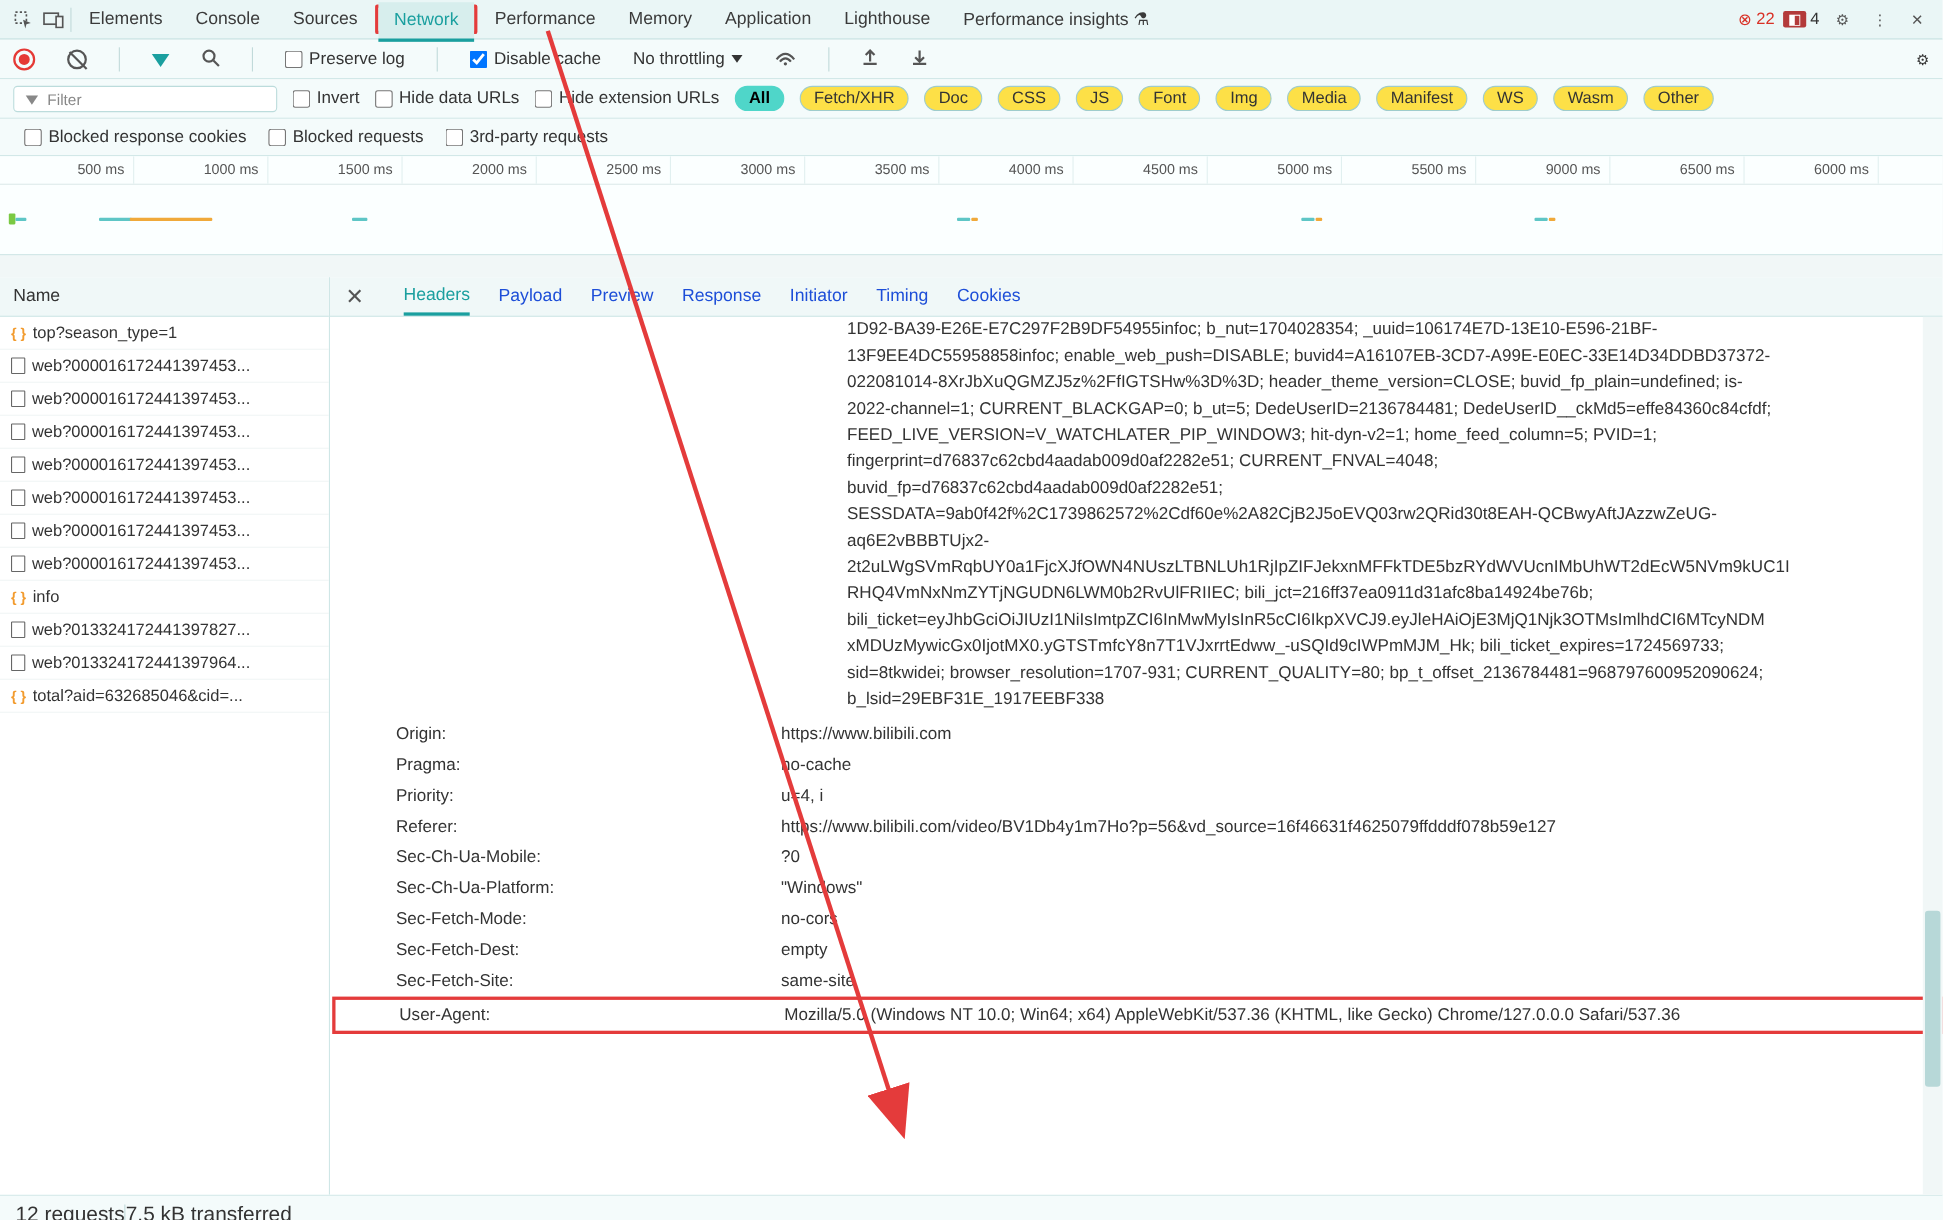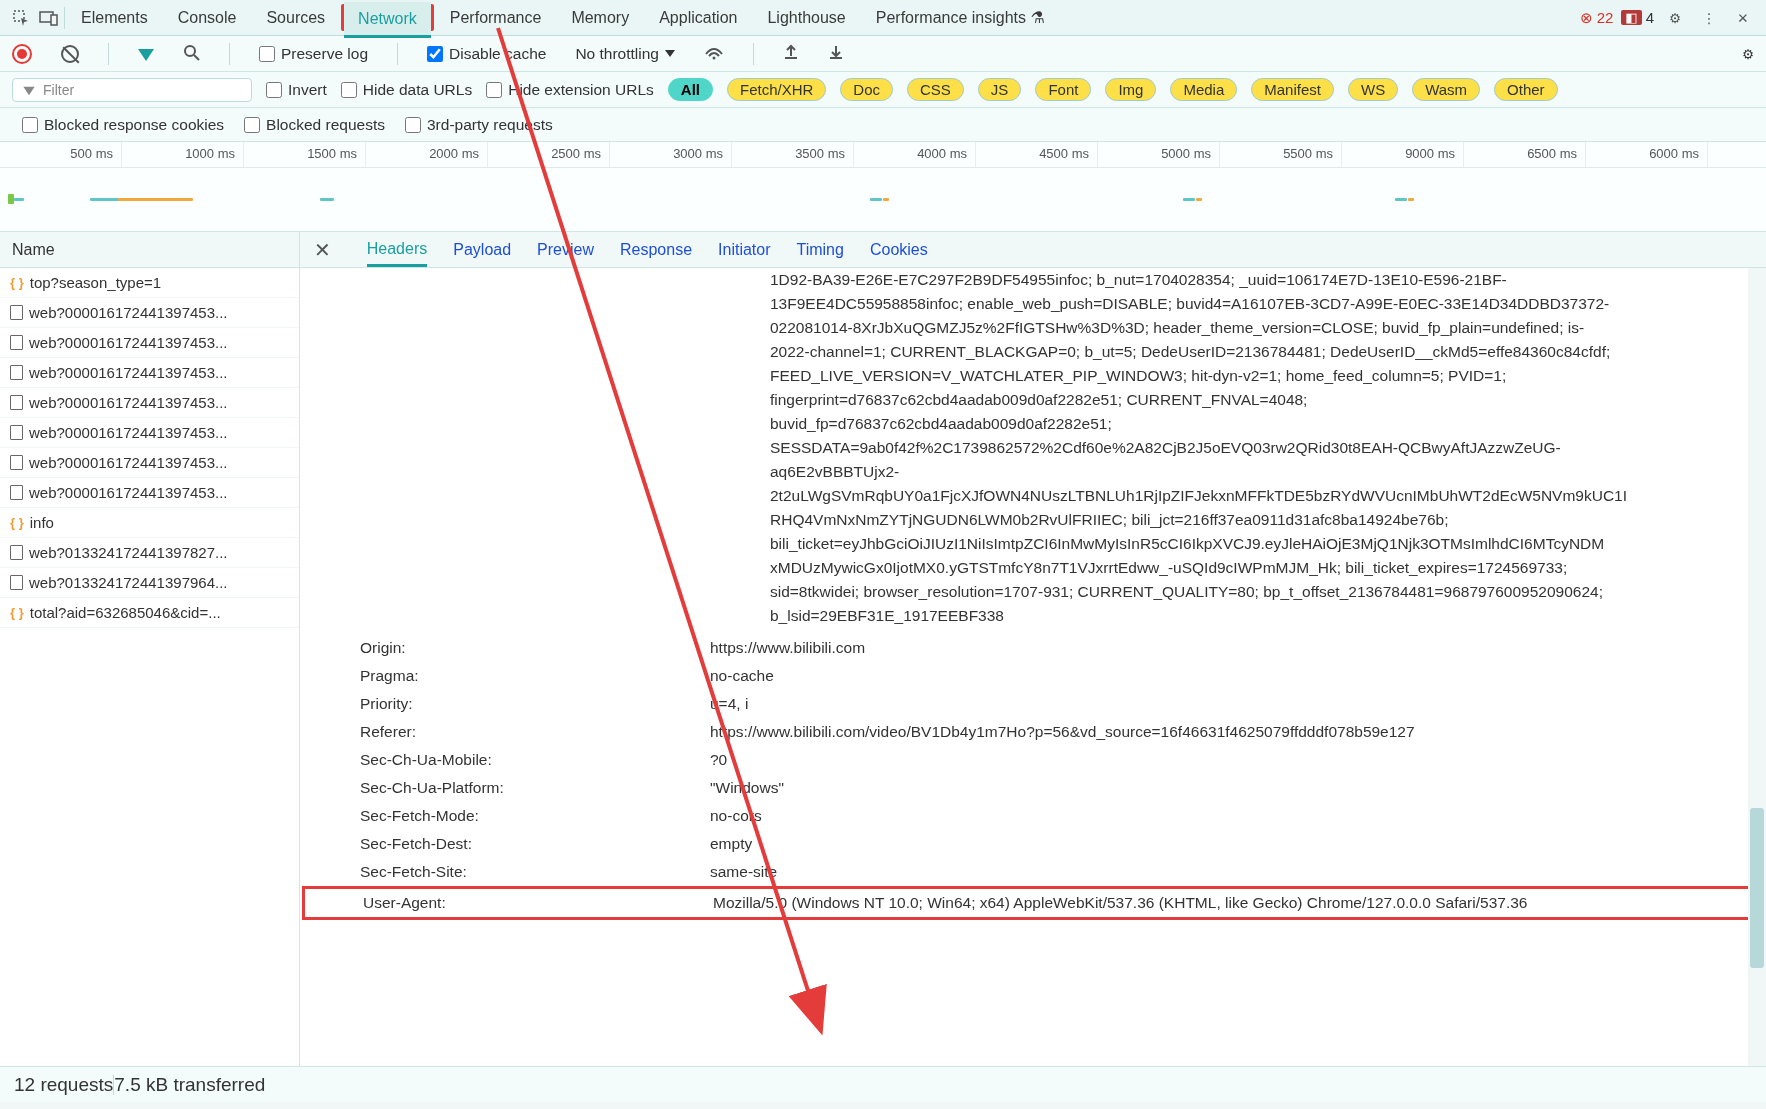--- a/index.html
+++ b/index.html
@@ -108,21 +108,21 @@
   .timeline{
     height:90px;background:#fbffff;border-bottom:1px solid #cfe6e6;
     position:relative;overflow:hidden;
   }
   .timeline .ruler{display:flex;height:26px;border-bottom:1px solid #dceaea;}
   .timeline .tick{flex:0 0 122px;font-size:13px;color:#555;padding-top:4px;text-align:right;padding-right:8px;border-right:1px solid #e1f0f0;}
   .timeline .track{position:relative;height:60px;}
   .tl-seg{position:absolute;height:3px;top:30px;border-radius:1px;}
 
   
-  .panes{display:flex;height:834px;}
+  .panes{display:flex;height:834px;margin-top:20px;}
   .name-pane{
     width:300px;border-right:1px solid #cfe6e6;background:#fff;
     display:flex;flex-direction:column;
   }
   .name-header{
     height:36px;display:flex;align-items:center;padding:0 12px;
     border-bottom:1px solid #cfe6e6;font-size:16px;color:#333;background:#f0f8f8;
   }
   .name-list{flex:1;overflow:auto;}
   .name-item{

